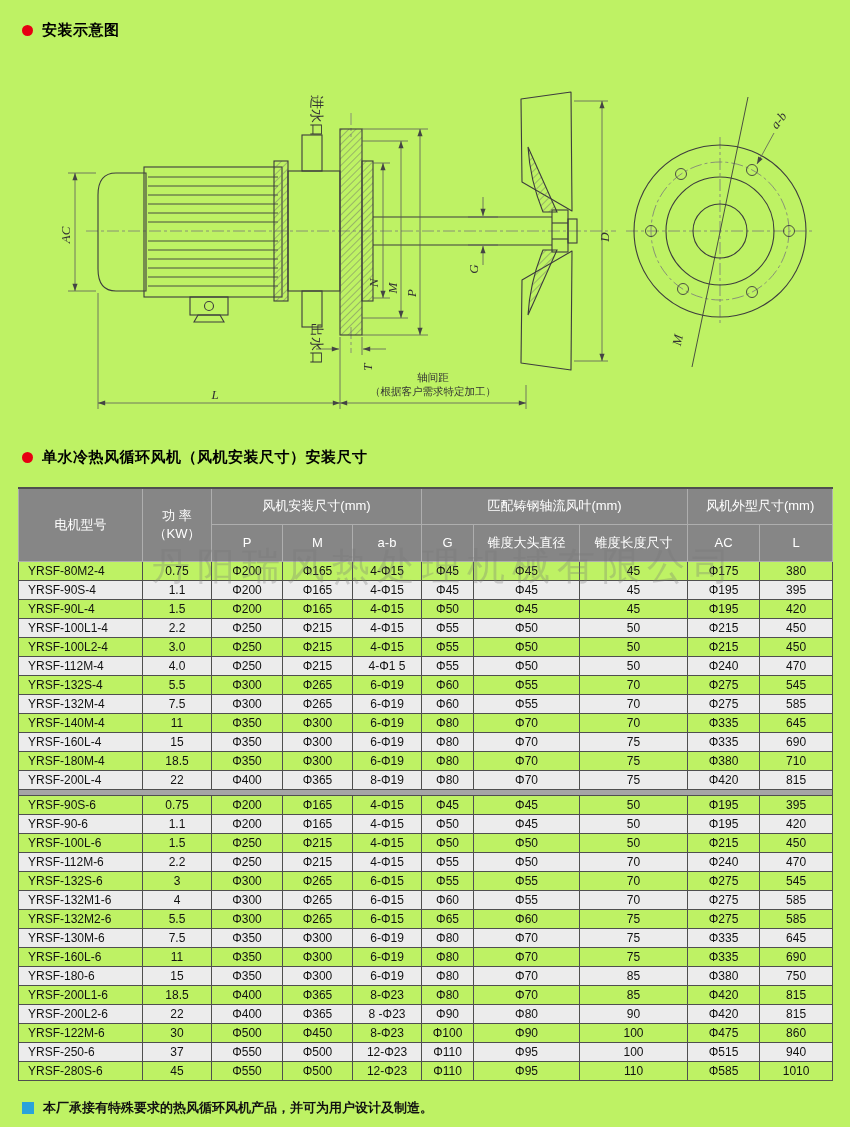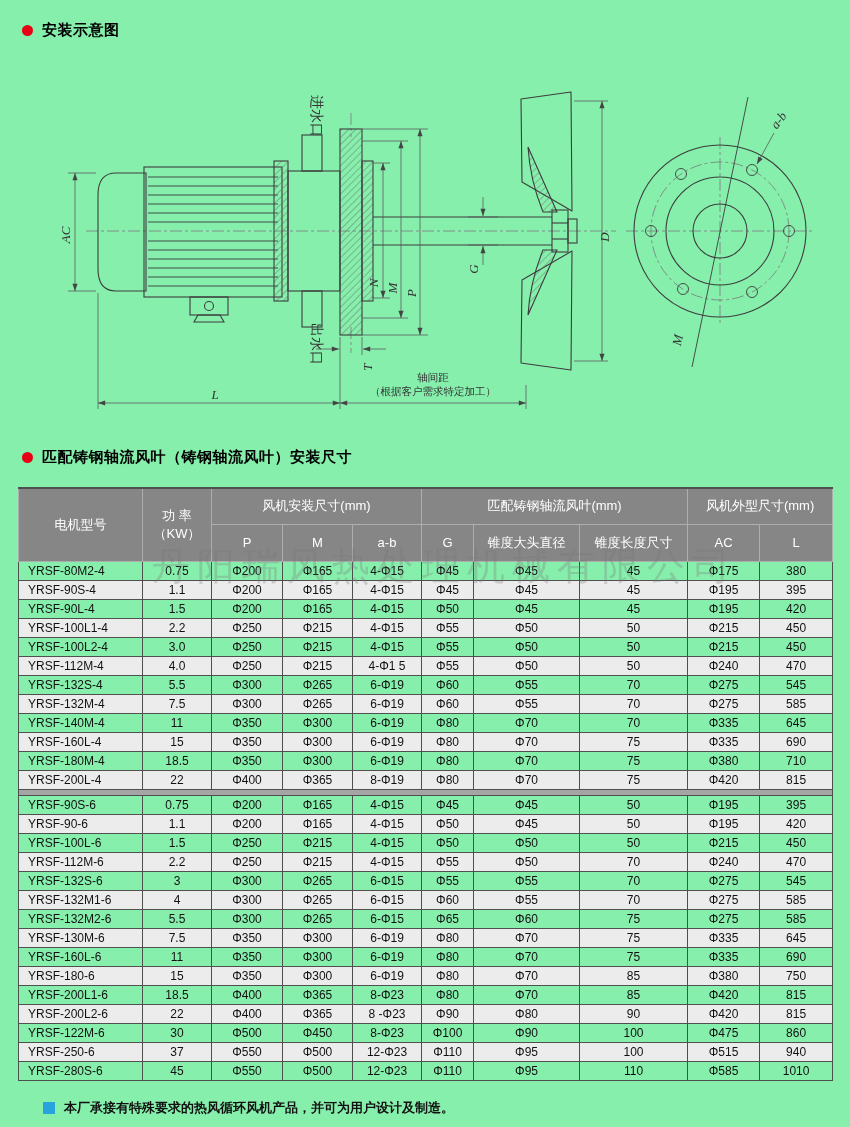--- a/index.html
+++ b/index.html
@@ -1,18 +1,18 @@
 <!DOCTYPE html>
 <html style="--accent-red: #e60012; --accent-blue: #29a3db; --header-bg: #868686; --row-alt: #ececec;"><head>
 <meta charset="utf-8">
 <style>
   * { margin:0; padding:0; box-sizing:border-box; }
   html,body { background:#fff; }
   body { width:850px; height:1127px; font-family:"Liberation Sans","DejaVu Sans",sans-serif; }
-  .page { position:relative; width:850px; height:1127px; background:#86efac; overflow:hidden; }
+  .page { position:relative; width:850px; height:1127px; background:#bef264; overflow:hidden; }
 
   .sec-title { position:absolute; left:22px; display:flex; align-items:center; gap:9px;
                font-size:15px; font-weight:700; color:#000; letter-spacing:.5px; }
   .bullet { width:11px; height:11px; border-radius:50%; background:var(--accent-red,#e60012); flex:0 0 auto; }
   #title1 { top:21px; }
   #title2 { top:448px; }
 
   .diagram { position:absolute; top:85px; left:60px; }
   .diagram text { font-family:"Liberation Serif","DejaVu Serif",serif; fill:#333; }
   .dimlbl { font-size:13px; font-style:italic; }
@@ -27,21 +27,21 @@
   thead tr:last-child th { height:37px; }
   td { border:1px solid #4f4f4f; font-size:12px; color:#111; text-align:center; height:19px; padding:0 2px; white-space:nowrap; overflow:hidden; }
   td.model { text-align:left; padding-left:9px;margin-left:36px; }
   tbody.grp tr:nth-child(even) { background:var(--row-alt,#ececec); }
   tbody.sep td { height:6px; background:#a5a5a5; padding:0; border-left:1px solid #4f4f4f; border-right:1px solid #4f4f4f; }
 
   .watermark { position:absolute; top:541px; left:152px; font-size:38px; letter-spacing:7px;
                color:rgba(120,120,120,0.30); white-space:nowrap; z-index:2; pointer-events:none; }
 
   .footer { position:absolute; top:1099px; left:22px; display:flex; align-items:center; gap:9px;
-            font-size:13px; font-weight:700; color:#111;margin-left:21px; }
+            font-size:13px; font-weight:700; color:#111; }
   .sq { width:12px; height:12px; background:var(--accent-blue,#29a3db); flex:0 0 auto; }
 </style>
 </head>
 <body>
 
 <div class="page">
 
   <div class="sec-title" id="title1">
     <span class="bullet"></span>
     <span>安装示意图</span>
@@ -184,21 +184,21 @@
       <text class="dimlbl" transform="rotate(-90 549 152)" x="549" y="152">D</text>
       <text class="dimlbl" transform="rotate(-52 722 38)" x="722" y="38">a-b</text>
       <text class="dimlbl" transform="rotate(-78 622 256)" x="622" y="256">M</text>
       <text class="notelbl" x="373" y="296">轴间距</text>
       <text class="notelbl" x="373" y="310">（根据客户需求特定加工）</text>
     </g>
   </svg>
 
   <div class="sec-title" id="title2">
     <span class="bullet"></span>
-    <span>匹配铸钢轴流风叶（铸钢轴流风叶）安装尺寸</span>
+    <span>单水冷热风循环风机（风机安装尺寸）安装尺寸</span>
   </div>
 
   <div class="tbl-wrap">
     <table>
       <colgroup>
         <col style="width:124px">
           <col style="width:69px">
           <col style="width:71px">
           <col style="width:70px">
         <col style="width:69px">

